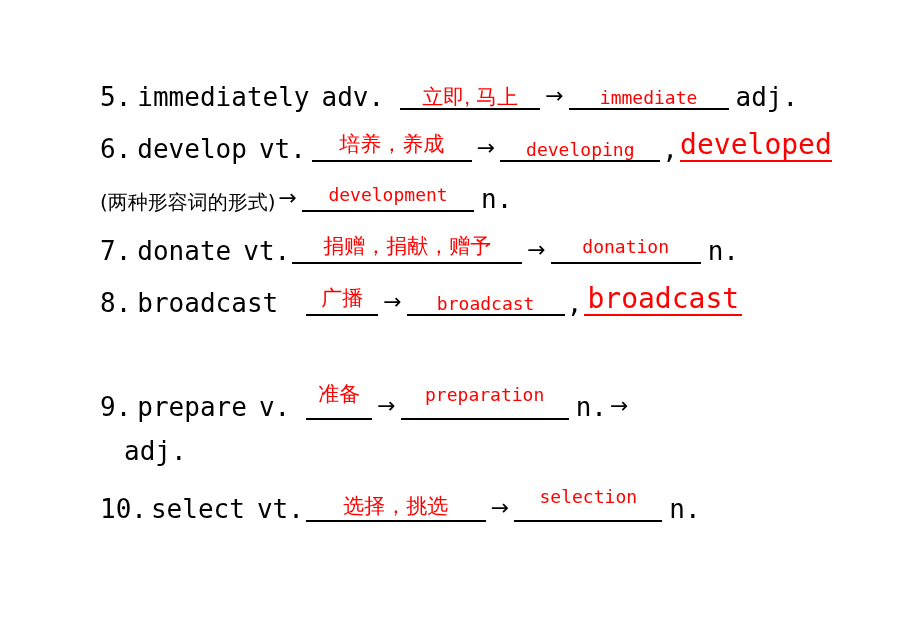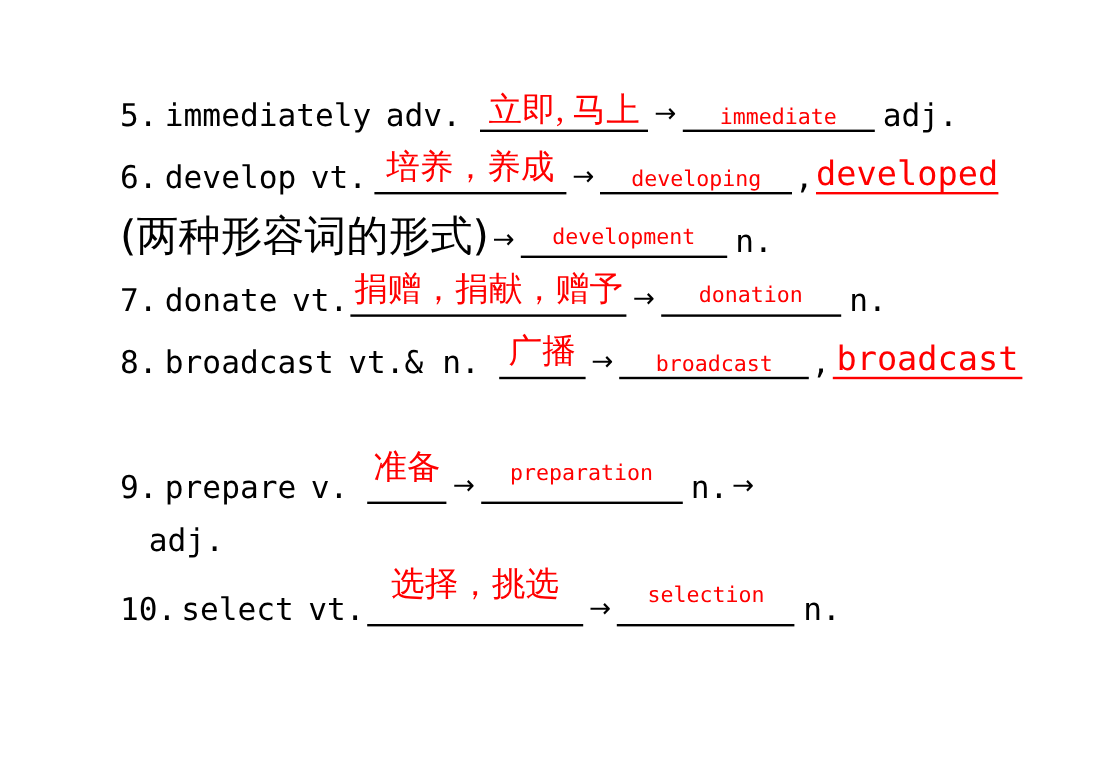--- a/index.html
+++ b/index.html
@@ -33,21 +33,21 @@
   
   .stem {
     font-family: "DejaVu Sans Mono", "Liberation Mono", monospace;
     font-size: 26px;
     line-height: 1;
     color: #000000;
     letter-spacing: 0px;
   }
   .stem-cn {
     font-family: "DejaVu Sans", "Liberation Sans", sans-serif;
-    font-size: 35px;
+    font-size: 20px;
     line-height: 1;
     color: #000000;
   }
 
   
   .blank {
     position: relative;
     display: inline-block;
     border-bottom: 2px solid #000000;
     height: 30px;
@@ -59,22 +59,22 @@
     left: 50%;
     transform: translateX(-50%);
     bottom: 1px;
     color: #ff0000;
     font-family: "DejaVu Sans Mono", "Liberation Mono", monospace;
     font-size: 18px;
     line-height: 1;
     white-space: nowrap;
   }
   .blank .ans.cn {
-    font-family: Liberation Serif, serif;
-    font-size: 28px;
+    font-family: Liberation Sans, sans-serif;
+    font-size: 21px;
   }
   
   .blank .ans.raised { bottom: 6px; }
 
   
   .redline {
     position: relative;
     display: inline-block;
     border-bottom: 2px solid #ff0000;
     height: 30px;
@@ -181,21 +181,20 @@
       <span class="ans raised">donation</span>
     </span>
     <span class="pos">n.</span>
   </div>
 
   <div class="row" style="left:100px; top:284px;">
     <span class="stem">8.</span>
     <span class="gap" style="width:6px"></span>
     <span class="stem">broadcast</span>
     <span class="gap" style="width:12px"></span>
-    <span class="stem">vt.&amp; n.</span>
     <span class="gap" style="width:14px"></span>
     <span class="blank" style="width:72px">
       <span class="ans cn raised">广播</span>
     </span>
     <span class="arrow">→</span>
     <span class="blank" style="width:158px">
       <span class="ans">broadcast</span>
     </span>
     <span class="comma">,</span>
     <span class="redline" style="width:158px">
@@ -227,21 +226,21 @@
   </div>
 
   <div class="row" style="left:100px; top:490px;">
     <span class="stem">10.</span>
     <span class="gap" style="width:4px"></span>
     <span class="stem">select</span>
     <span class="gap" style="width:12px"></span>
     <span class="stem">vt.</span>
     <span class="gap" style="width:0px"></span>
     <span class="blank" style="width:180px">
-      <span class="ans cn" style="bottom:18px;">选择，挑选</span>
+      <span class="ans cn" style="bottom:4px;">选择，挑选</span>
     </span>
     <span class="arrow">→</span>
     <span class="blank" style="width:148px">
       <span class="ans" style="bottom:14px;">selection</span>
     </span>
     <span class="pos">n.</span>
   </div>
 
 </div>
 

